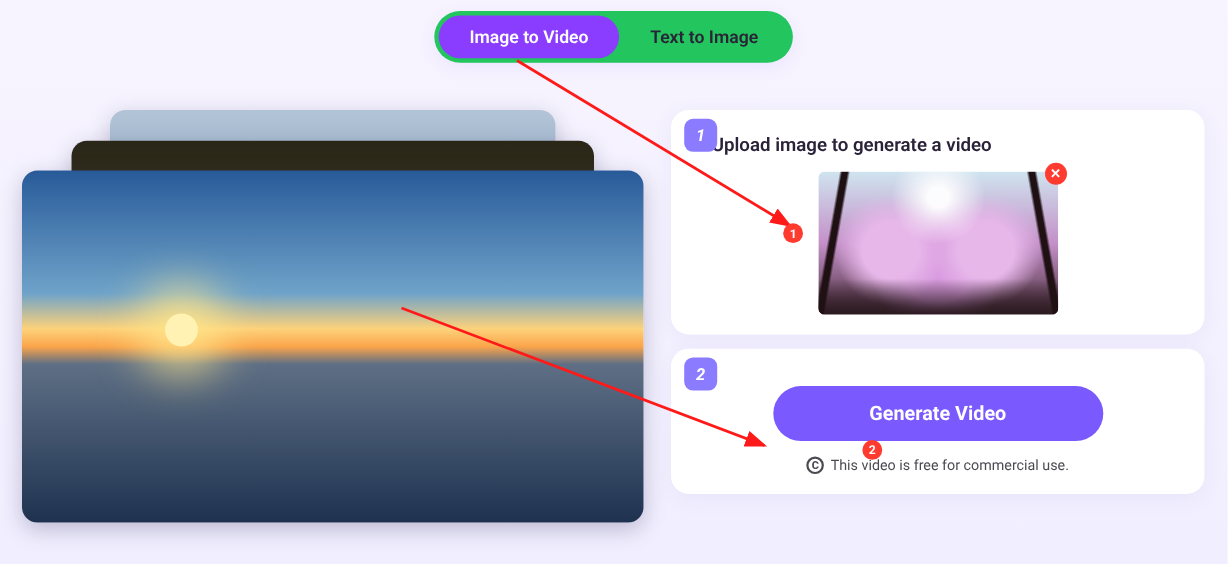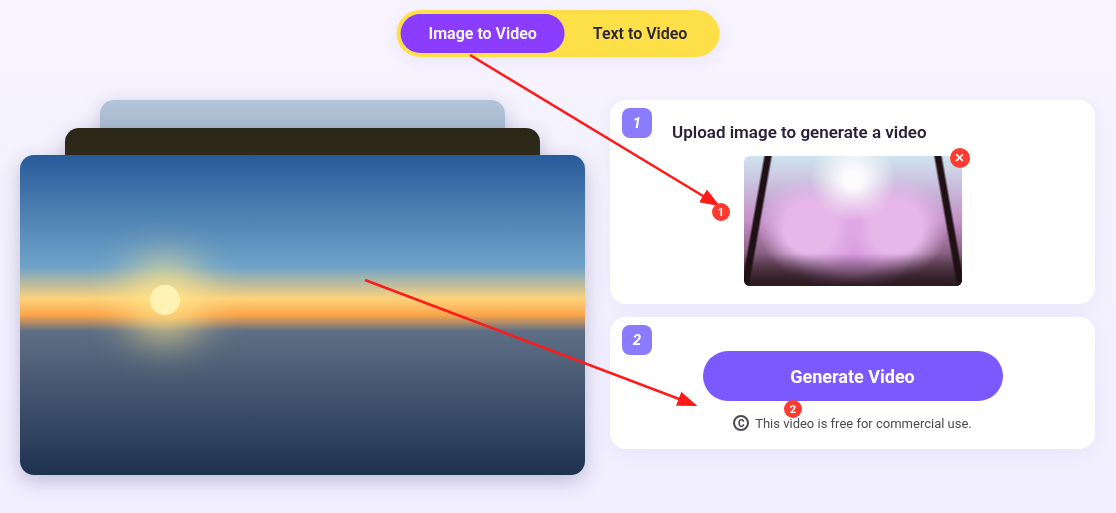--- a/index.html
+++ b/index.html
@@ -11,21 +11,21 @@
     position: relative;
     overflow: hidden;
   }
 
   
   .tab-pill {
     position: absolute;
     top: 10px;
     left: 50%;
     transform: translateX(-50%);
-    background: #fde047;
+    background: #22c55e;
     border-radius: 999px;
     display: flex;
     padding: 4px;
     box-shadow: 0 4px 16px rgba(102, 53, 255, 0.08);
     justify-content: flex-end;
   }
   .tab {
     padding: 10px 28px;
     border-radius: 999px;
     font-size: 16px;
@@ -100,21 +100,21 @@
     border-radius: 8px;
     display: flex;
     align-items: center;
     justify-content: center;
     font-weight: 700;
     font-style: italic;
     font-size: 15px;
     transform: translateY(10px);
   }
   .card-title {
-    margin-left: 44px;
+    margin-left: 19px;
     font-size: 17px;
     font-weight: 600;
     color: #2a2239;
     margin-top: 6px;
   }
 
   
   .thumb-wrap {
     margin: 14px auto 0;
     width: 218px;
@@ -201,21 +201,21 @@
   .dot-1 { left:712px; top:203px; }
   .dot-2 { left:784px; top:400px; }
 
   svg.arrows { position:absolute; inset:0; width:1116px; height:513px; }
 </style>
 </head>
 <body>
 
 <div class="tab-pill">
   <div class="tab active">Image to Video</div>
-  <div class="tab">Text to Video</div>
+  <div class="tab">Text to Image</div>
 </div>
 
 <div class="image-stack">
   <div class="stack-img stack-back"></div>
   <div class="stack-img stack-mid"></div>
   <div class="stack-img stack-front"></div>
 </div>
 
 <div class="card card-1">
   <div class="badge">1</div>

